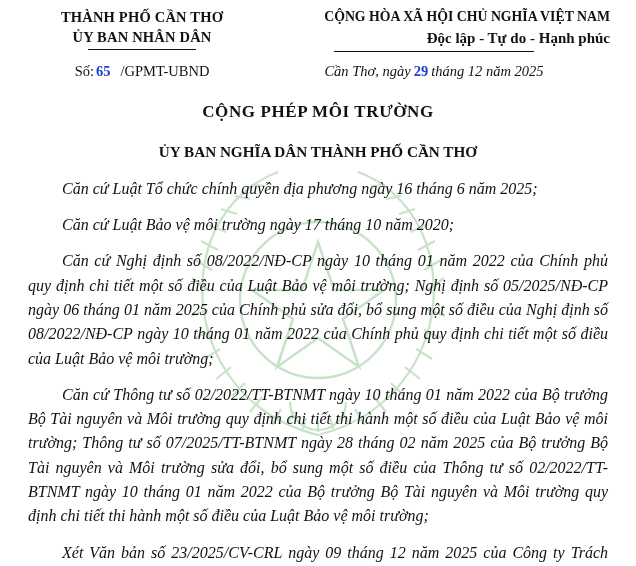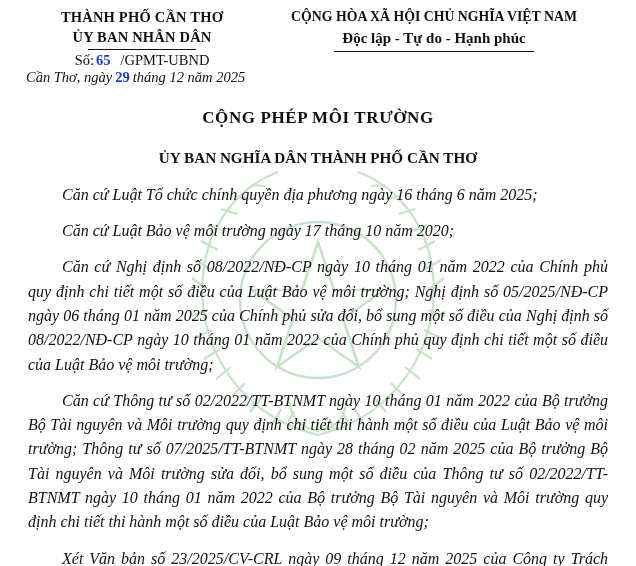--- a/index.html
+++ b/index.html
@@ -46,21 +46,21 @@
     display: flex;
     flex-direction: row;
     align-items: flex-start;
   }
   .header-left {
     width: 232px;
     text-align: center;
   }
   .header-right {
     flex: 1;
-    text-align: center;
+    text-align: right;
   }
   .org-name {
     font-weight: bold;
     font-size: 14.5px;
     line-height: 1.35;
     letter-spacing: 0.2px;
   }
   .rule {
     width: 108px;
     height: 1px;
@@ -78,22 +78,23 @@
   .natl-line2 {
     font-weight: bold;
     font-size: 15px;
     line-height: 1.4;
     margin-top: 1px;
   }
 
   
   .subheader {
     display: flex;
-    flex-direction: column;
+    flex-direction: row;
     align-items: flex-start;
+    margin-top: 11px;
   }
   .number-box {
     width: 232px;
     text-align: center;
     font-size: 14.5px;
     white-space: nowrap;
   }
   .num-label { }
   .num-value {
     font-weight: bold;

